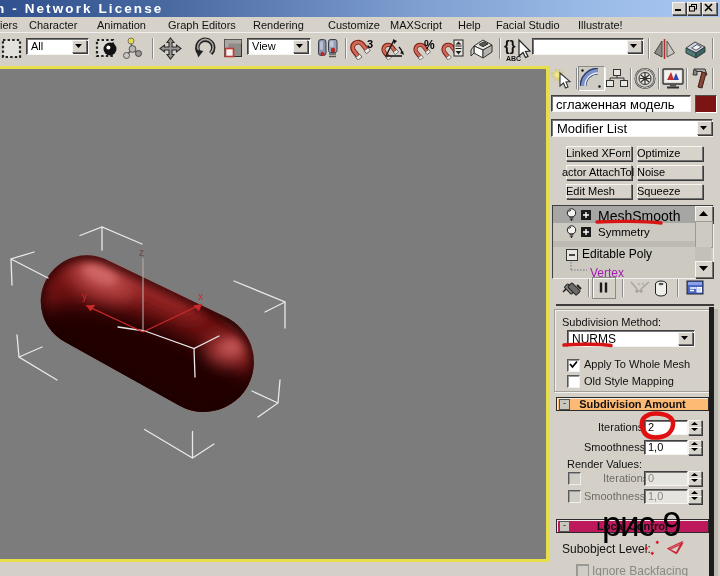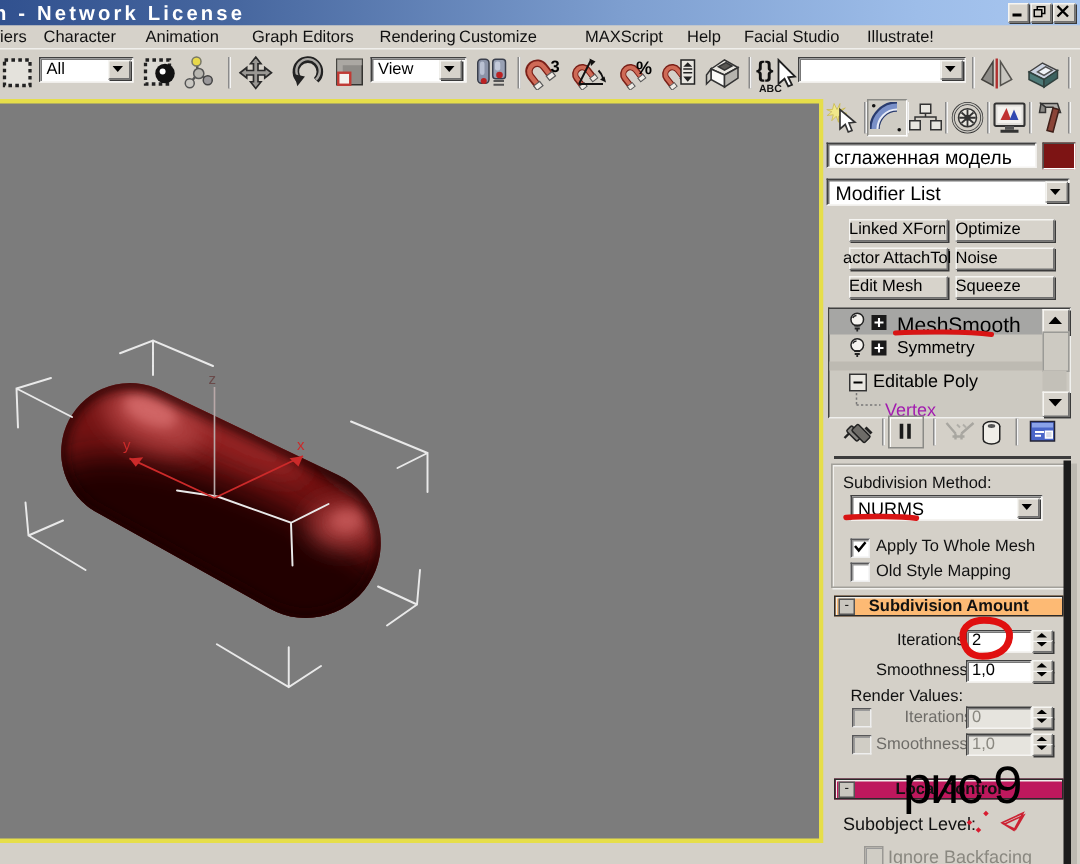--- a/index.html
+++ b/index.html
@@ -32,21 +32,21 @@
 <svg class="abs" style="left:704px;top:3px;" width="10" height="9" viewBox="0 0 10 9">
  <path d="M1,1 L8,8 M8,1 L1,8" stroke="#000" stroke-width="1.6"></path>
 </svg>
 
 <div class="abs" style="left:0;top:17px;width:720px;height:15px;background:#d6d2ca;"></div>
 <div class="lbl" style="left:-3px;top:19px;">fiers</div>
 <div class="lbl" style="left:29px;top:19px;">Character</div>
 <div class="lbl" style="left:97px;top:19px;">Animation</div>
 <div class="lbl" style="left:168px;top:19px;">Graph Editors</div>
 <div class="lbl" style="left:253px;top:19px;">Rendering</div>
-<div class="lbl" style="left:306px;top:19px;">Customize</div>
+<div class="lbl" style="left:328px;top:19px;">Customize</div>
 <div class="lbl" style="left:390px;top:19px;">MAXScript</div>
 <div class="lbl" style="left:458px;top:19px;">Help</div>
 <div class="lbl" style="left:496px;top:19px;">Facial Studio</div>
 <div class="lbl" style="left:578px;top:19px;">Illustrate!</div>
 
 <div class="abs" style="left:0;top:32px;width:720px;height:33px;background:#d4d0c8;border-top:1px solid #f0efec;"></div>
 
 <svg class="abs" style="left:1px;top:38px;" width="21" height="21" viewBox="0 0 21 21">
  <rect x="2" y="2" width="17" height="17" fill="#e4e2dc" stroke="#222" stroke-width="2.2" stroke-dasharray="2.4 2.2"></rect>
 </svg>

